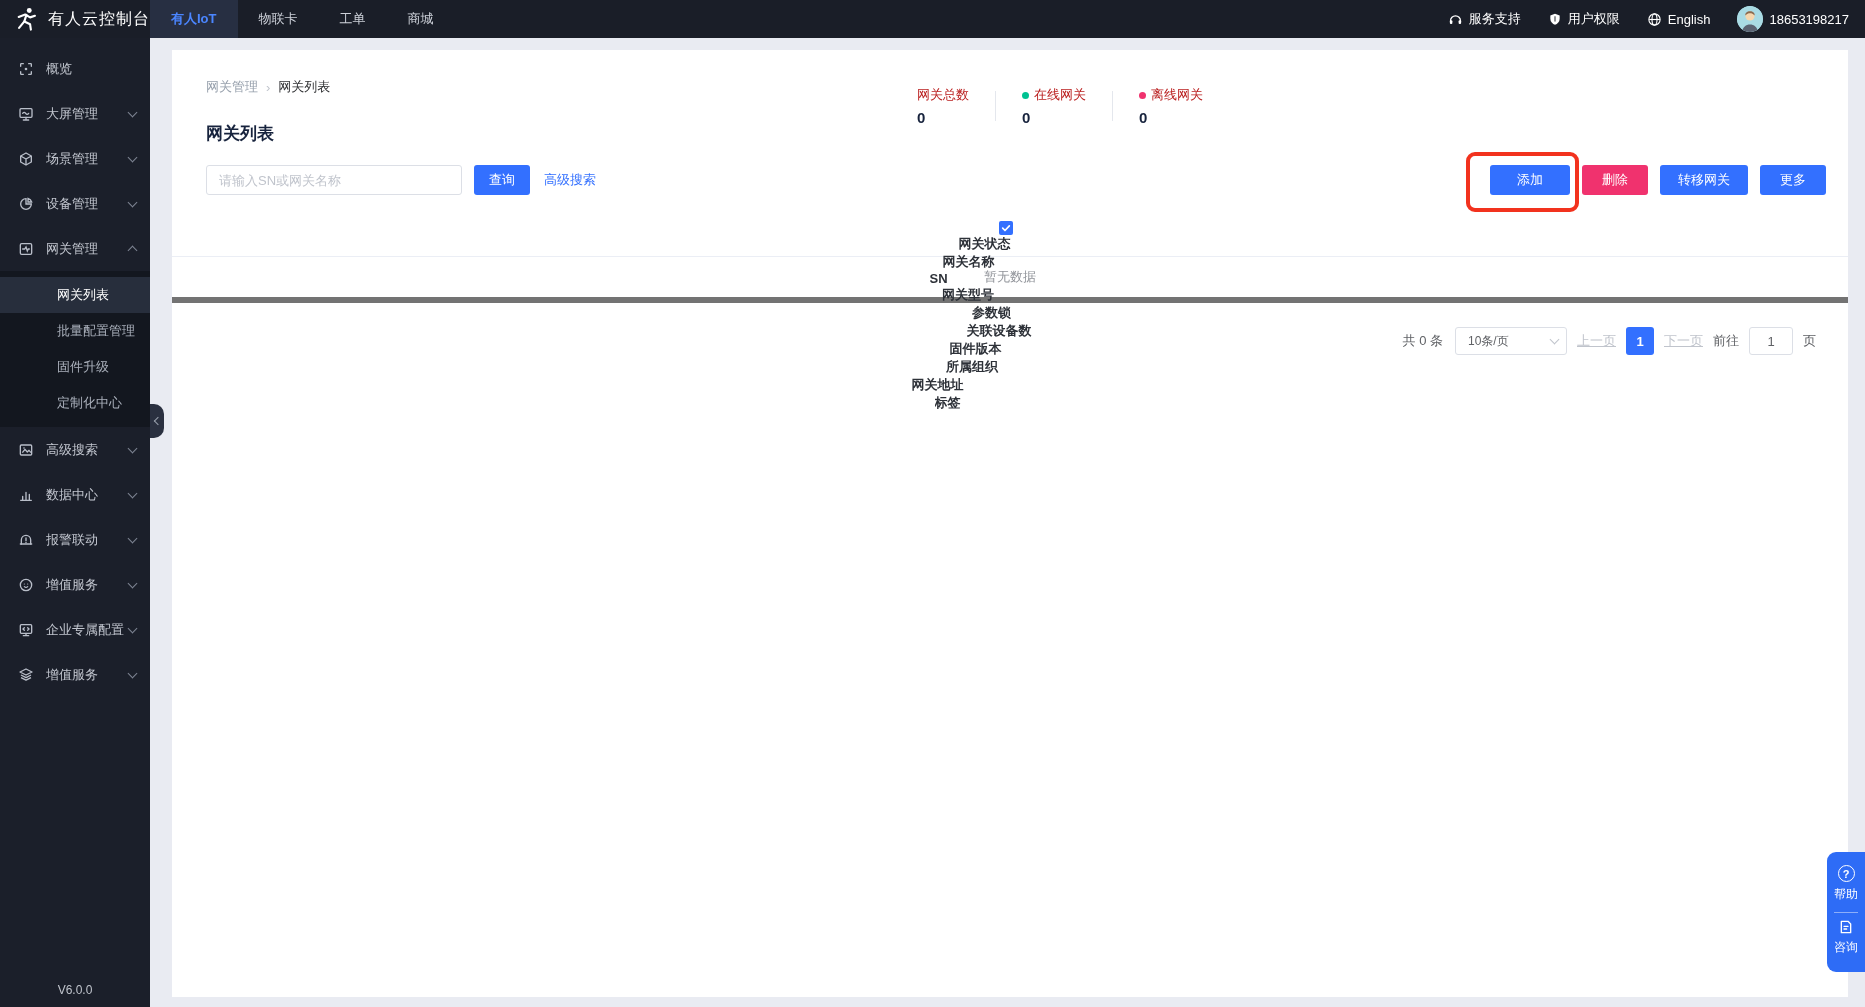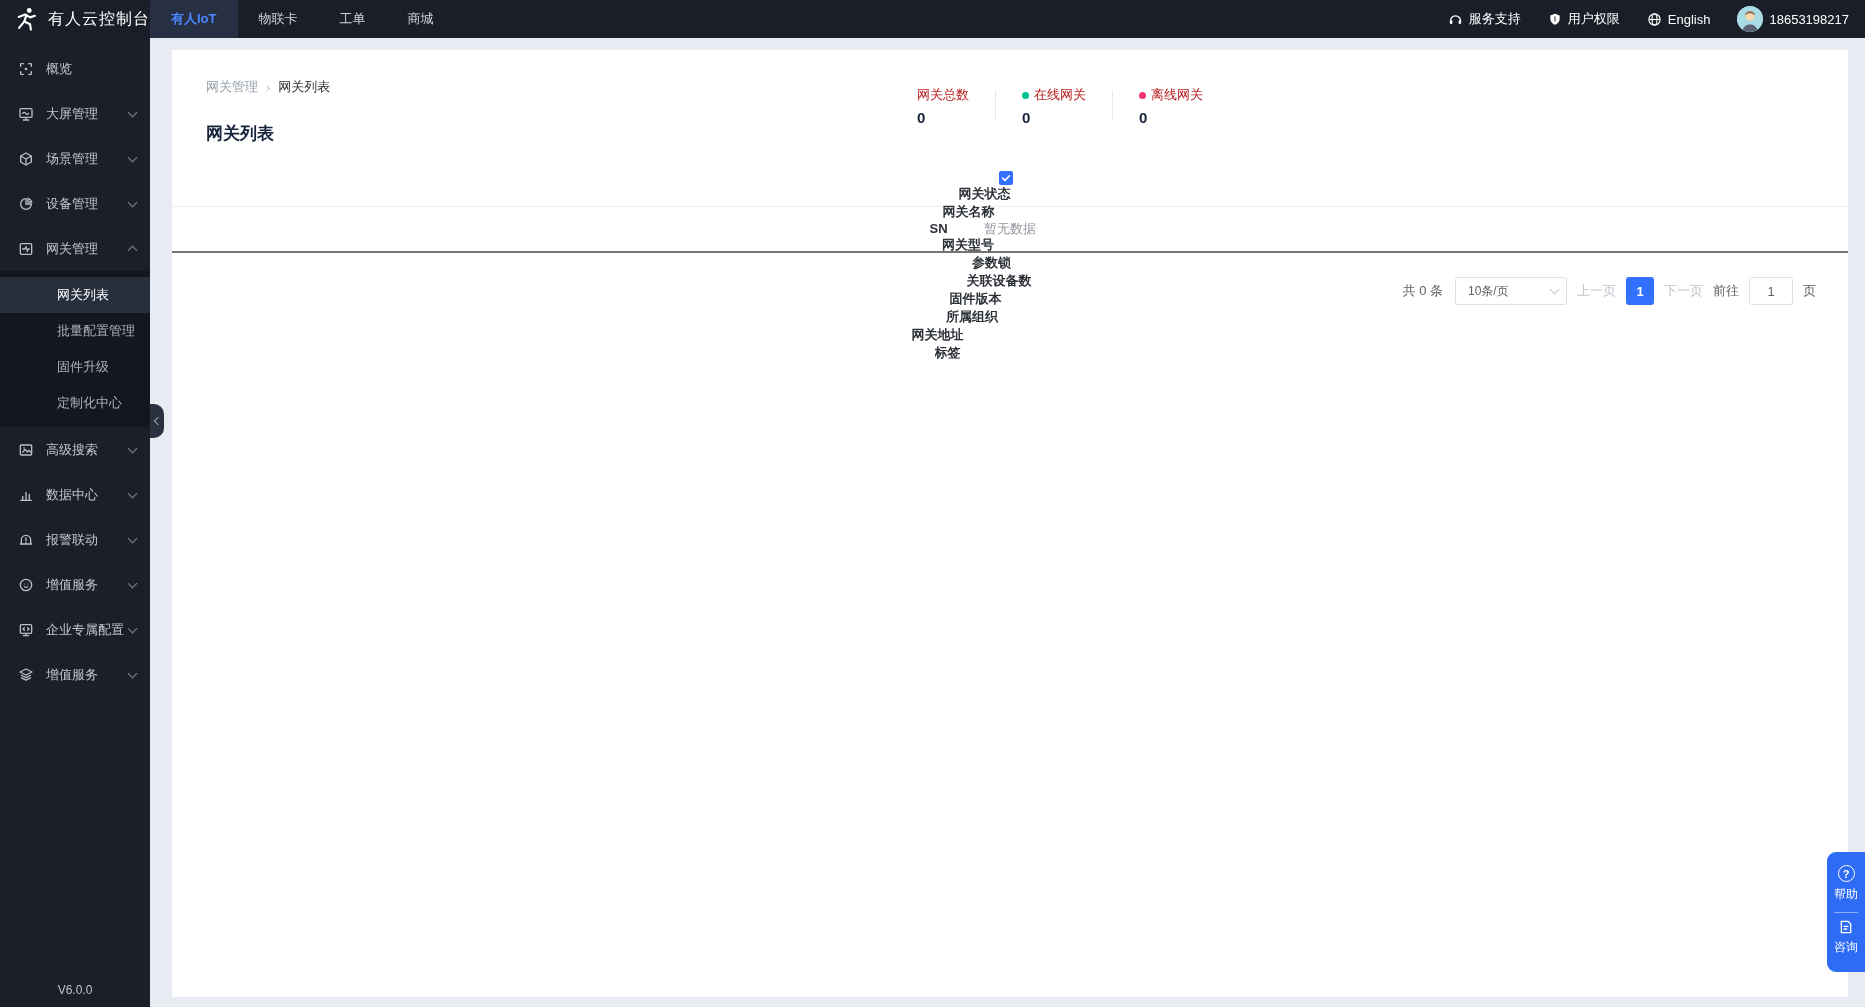--- a/index.html
+++ b/index.html
@@ -63,27 +63,27 @@
   .annotation-box { position:absolute; left:-24px; right:-9px; top:-13px; bottom:-17px; border:4px solid #f2321e; border-radius:9px; pointer-events:none; z-index:5; }
   .btn-add { width:80px; }
   .btn-del { width:66px; }
   .btn-transfer { width:88px; }
   .btn-more { width:66px; }
 
   .thead { margin-top:26px; display:flex; align-items:center; height:36px; padding:0 22px 0 34px; border-bottom:1px solid #ebeef5;flex-direction:column; }
   .th { font-size:13px; font-weight:bold; color:#2d3138; white-space:nowrap; overflow:hidden; flex:none; }
   .th-cb { width:59px; }
   .checkbox { width:14px; height:14px; background:#3370ff; border-radius:2px; margin-left:12px; display:flex; align-items:center; justify-content:center; cursor:pointer; }
-  .empty-row { height:46px; display:flex; align-items:center; justify-content:center; color:#909399; border-bottom:2px solid #737373; }
+  .empty-row { height:46px; display:flex; align-items:center; justify-content:center; color:#909399; border-bottom:6px solid #737373; }
 
   .pager { margin-top:24px; display:flex; align-items:center; justify-content:flex-end; padding-right:32px; gap:10px; color:#606266; }
   .pager .total { margin-right:2px; white-space:nowrap; }
   .size-select { width:112px; height:28px; border:1px solid #dcdfe6; border-radius:3px; display:flex; align-items:center; padding:0 8px 0 12px; color:#606266; font-size:12px; cursor:pointer; }
   .size-select .chev { border-color:#c0c4cc; margin-left:auto; }
-  .pg-nav { color:#c0c4cc; cursor:pointer; white-space:nowrap; }
+  .pg-nav { color:#c0c4cc; cursor:pointer; white-space:nowrap;text-decoration:underline; }
   .pg-num { width:28px; height:28px; background:#3370ff; color:#fff; border-radius:3px; display:flex; align-items:center; justify-content:center; font-weight:bold; cursor:pointer; }
   .goto-input { width:44px; height:28px; border:1px solid #dcdfe6; border-radius:3px; text-align:center; font-size:13px; color:#606266; outline:none; font-family:inherit; }
 
   .float-widget { position:absolute; right:0; top:852px; width:38px; background:#2e6cf6; border-radius:9px 0 0 9px; color:#ffffff; z-index:40; padding:9px 0; }
   .fw-cell { display:flex; flex-direction:column; align-items:center; gap:4px; padding:4px 0 7px; cursor:pointer; font-size:12px; }
   .fw-divider { width:24px; height:1px; background:rgba(255,255,255,.45); margin:2px auto; }
   .q-icon { width:17px; height:17px; border:1.5px solid #fff; border-radius:50%; display:flex; align-items:center; justify-content:center; font-size:11px; font-weight:bold; }
 </style>
 </head>
 <body>
@@ -312,20 +312,35 @@
       <div class="stat-div"></div>
       <div class="stat">
         <span class="stat-label">
             <span class="dot" style="background:#f0326e"></span>
             <span>离线网关</span>
           </span>
         <span class="stat-value">0</span>
       </div>
     </div>
 
+    <div class="toolbar">
+      <input class="search-input" type="text" placeholder="请输入SN或网关名称" style="">
+      <button class="btn btn-blue query-btn">查询</button>
+      <span class="adv-link">高级搜索</span>
+
+      <div class="right-actions">
+        <div class="add-wrap">
+          <div class="annotation-box"></div>
+          <button class="btn btn-blue btn-add">添加</button>
+        </div>
+        <button class="btn btn-pink btn-del">删除</button>
+        <button class="btn btn-blue btn-transfer">转移网关</button>
+        <button class="btn btn-blue btn-more">更多</button>
+      </div>
+    </div>
 
     <div class="thead">
       <div class="th th-cb">
         <span class="checkbox">
           <svg width="10" height="10" viewBox="0 0 12 12" fill="none" stroke="#ffffff" stroke-width="2" stroke-linecap="round" stroke-linejoin="round">
               <path d="M2 6.2l2.8 2.8L10 3.5"></path>
             </svg>
         </span>
       </div>
       <div class="th" style="width:115px">网关状态</div>

